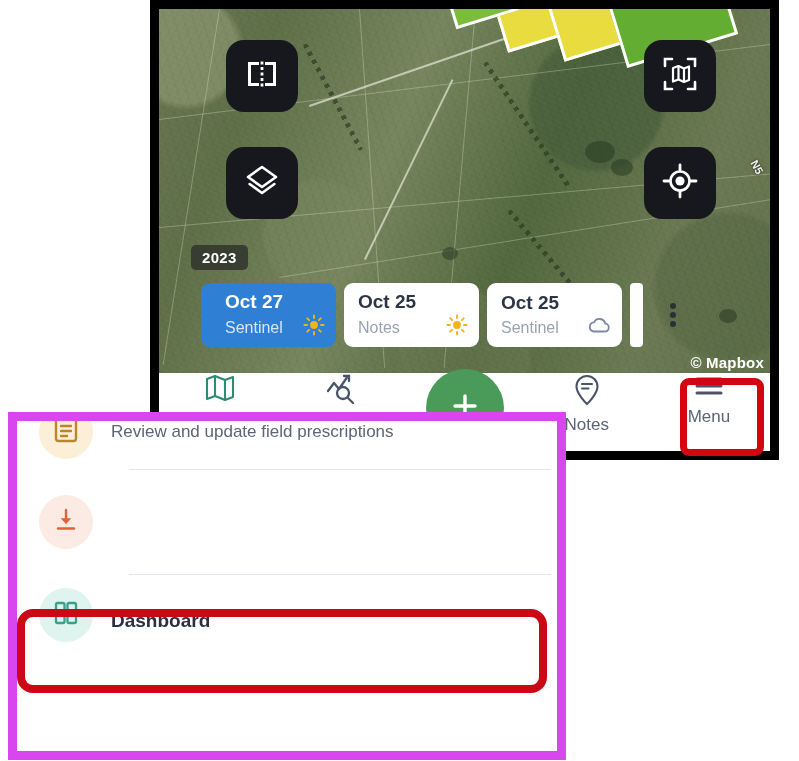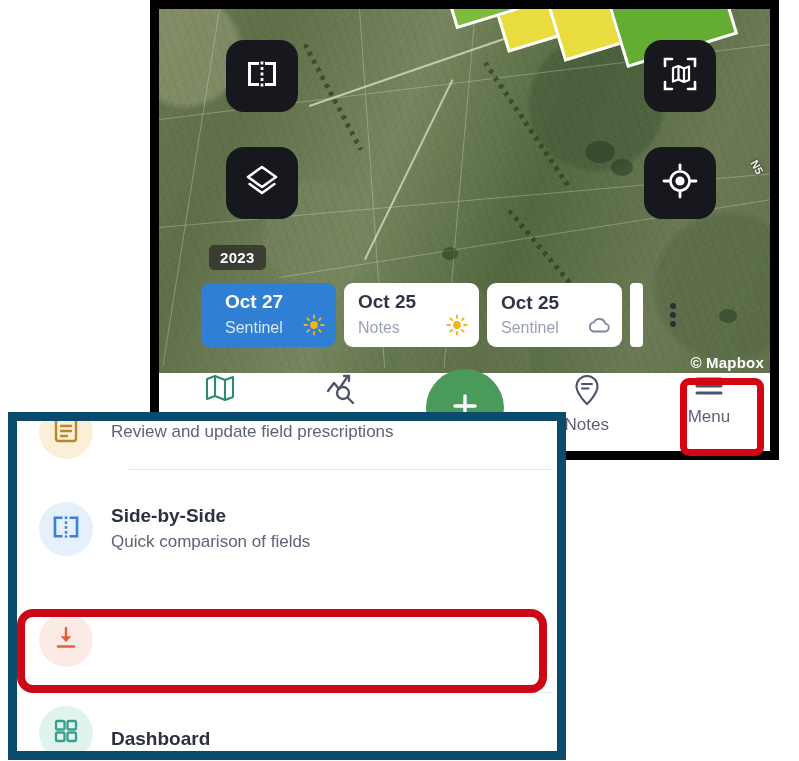--- a/index.html
+++ b/index.html
@@ -51,21 +51,21 @@
 
   
   .mapbtn{position:absolute;width:72px;height:72px;border-radius:18px;
       background:#16181d;display:flex;align-items:center;justify-content:center;}
   #btn-side-by-side{left:67px;top:31px;}
   #btn-layers{left:67px;top:138px;}
   #btn-extent{left:485px;top:31px;}
   #btn-locate{left:485px;top:138px;}
 
   
-  #year-pill{position:absolute;left:50px;top:236px;background:rgba(46,48,42,.80);
+  #year-pill{position:absolute;left:32px;top:236px;background:rgba(46,48,42,.80);
      color:#ffffff;font-size:15px;font-weight:700;padding:4px 11px;border-radius:5px;
      letter-spacing:.3px;}
   
   #chip-strip{position:absolute;left:42px;top:272px;right:0;height:68px;
      display:flex;align-items:center;gap:8px;}
   .chip{width:135px;height:64px;border-radius:9px;box-sizing:border-box;
      padding:7px 11px 6px 14px;display:flex;flex-direction:column;justify-content:center;
      flex:0 0 auto;}
   .chip.sel{background:#2f7fd4;padding-left:24px;}
   .chip.plain{background:#ffffff;}
@@ -93,21 +93,21 @@
      padding-top:1px;box-sizing:border-box;position:relative;}
   .tab .tlabel{font-size:17px;color:#5c6475;margin-top:5px;}
   .tab.active .tlabel{color:#2f8a72;}
   #fab{position:absolute;left:50%;transform:translateX(-50%);top:-4px;width:78px;height:78px;
      border-radius:50%;background:#4a9a59;display:flex;align-items:center;justify-content:center;}
   #tab-menu-highlight{position:absolute;left:680px;top:378px;width:84px;height:78px;
      border:7px solid #d40511;border-radius:9px;box-sizing:border-box;pointer-events:none;}
 
   
   #menu-panel{position:absolute;left:8px;top:412px;width:558px;height:348px;
-     border:9px solid #0c4a6e;box-sizing:border-box;background:#ffffff;overflow:hidden;}
+     border:9px solid #d946ef;box-sizing:border-box;background:#ffffff;overflow:hidden;}
   .menu-item{display:flex;align-items:center;gap:18px;padding:0 16px 0 22px;
      box-sizing:border-box;background:#ffffff;}
   .mi-icon{width:54px;height:54px;border-radius:50%;flex:0 0 auto;
      display:flex;align-items:center;justify-content:center;}
   .mi-text{display:flex;flex-direction:column;justify-content:center;}
   .mi-title{font-size:19px;font-weight:700;color:#2b3141;line-height:1.25;}
   .mi-sub{font-size:17px;color:#5d6477;line-height:1.35;margin-top:3px;}
   .mi-divider{height:1px;background:#e3e6ec;margin-left:112px;margin-right:6px;}
   #item-prescriptions{height:48px;align-items:flex-start;}
   #item-prescriptions .mi-icon{margin-top:-16px;}
@@ -358,41 +358,20 @@
         </svg>
       </span>
     </div>
     <div class="mi-text">
       <div class="mi-sub" style="margin-top:0;">Review and update field prescriptions</div>
     </div>
   </div>
 
   <div class="mi-divider"></div>
 
-  <div class="menu-item" id="item-sbs">
-    <div class="mi-icon" style="background:#e4f0fc;">
-      <span>
-        <svg width="30" height="28" viewBox="0 0 34 30">
-          <path d="M3 3 h10 v3 H6 v18 h7 v3 H3 Z" fill="#3b82d6"></path>
-          <path d="M31 3 h-10 v3 h7 v18 h-7 v3 h10 Z" fill="#3b82d6"></path>
-          <g fill="#3b82d6">
-            <rect x="15.6" y="3" width="2.8" height="3"></rect>
-            <rect x="15.6" y="8.5" width="2.8" height="3"></rect>
-            <rect x="15.6" y="14" width="2.8" height="3"></rect>
-            <rect x="15.6" y="19.5" width="2.8" height="3"></rect>
-            <rect x="15.6" y="24.5" width="2.8" height="2.6"></rect>
-          </g>
-        </svg>
-      </span>
-    </div>
-    <div class="mi-text">
-      <div class="mi-title">Side-by-Side</div>
-      <div class="mi-sub">Quick comparison of fields</div>
-    </div>
-  </div>
 
   <div class="menu-item" id="item-downloads">
     <div class="mi-icon" style="background:#fcebe4;">
       <span>
         <svg width="28" height="28" viewBox="0 0 28 28">
           <g stroke="#e2613a" stroke-width="2.4" stroke-linecap="round">
             <path d="M14 4 V16"></path>
             <path d="M6 22.5 H22"></path>
           </g>
           <path d="M8.6 12.2 L14 18 L19.4 12.2 Z" fill="#e2613a"></path>

